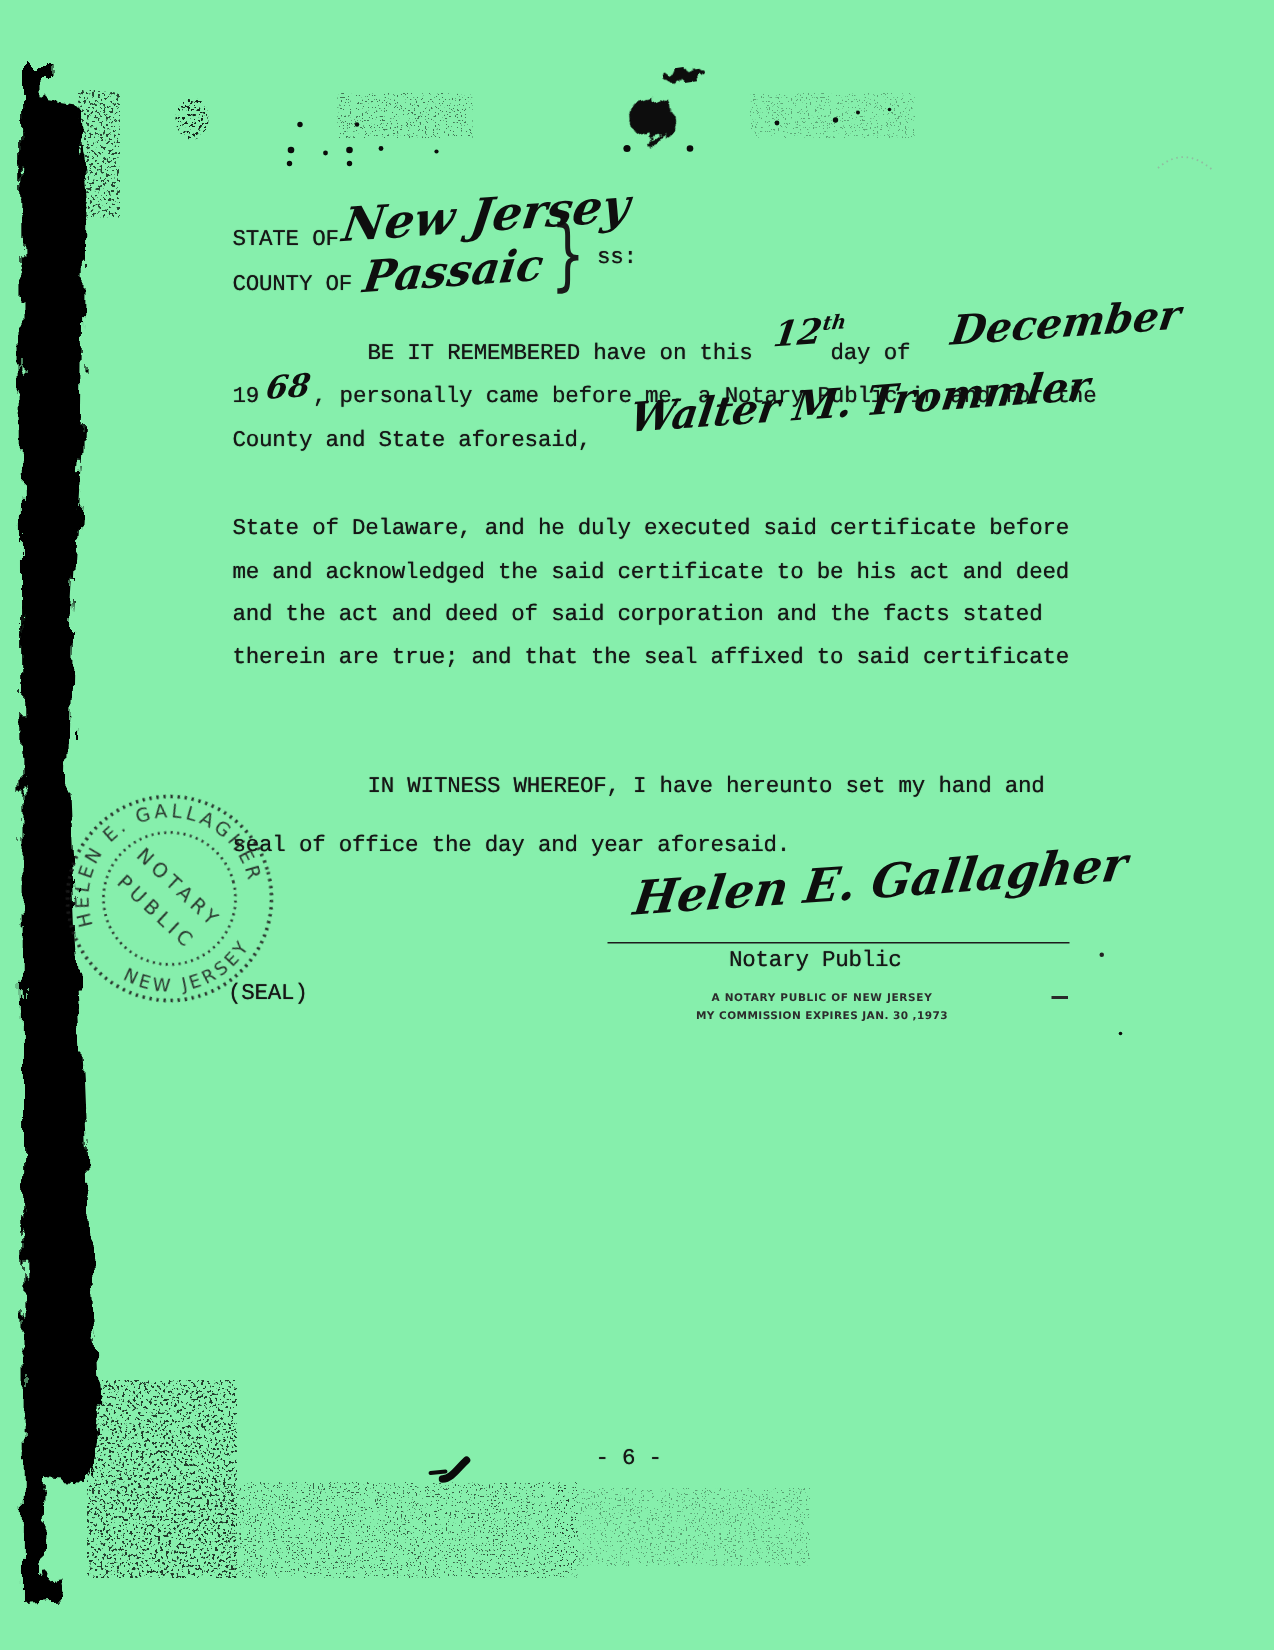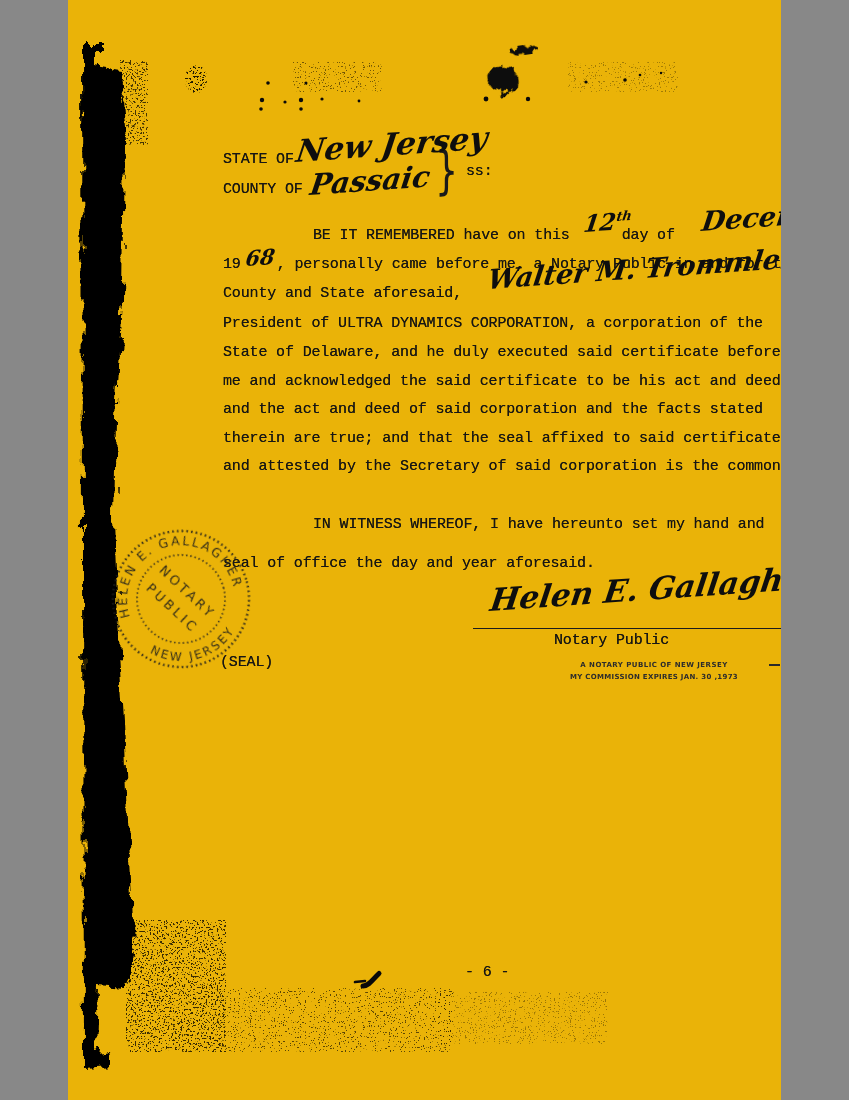--- a/index.html
+++ b/index.html
@@ -1,18 +1,18 @@
 <!DOCTYPE html>
 <html><head>
 <meta charset="utf-8">
 <style>
   html,body{margin:0;padding:0;background:#888;}
   .page{
-    position:relative;width:713px;height:1100px;margin:0 auto;
-    background:#eab308;overflow:hidden;
+    position:relative;width:849px;height:1100px;margin:0 auto;
+    background:#86efac;overflow:hidden;
     font-family:"Liberation Mono",monospace;
   }
   .typed{
     position:absolute;left:155px;white-space:pre;
     font:15px/19px "Liberation Mono",monospace;
     color:#161616;letter-spacing:-0.15px;
     text-shadow:0 0 .6px rgba(10,10,10,.8);
   }
   .bold{font-weight:normal;}
   .gap{display:inline-block;}
@@ -22,21 +22,21 @@
     transform:rotate(-4deg) skewX(-12deg);transform-origin:left bottom;
   }
   .brace{
     position:absolute;left:362px;top:142px;
     font:400 52px/56px "DejaVu Sans",sans-serif;color:#1a1a1a;
     transform:scaleX(.7);
   }
   .sig-line{position:absolute;left:405px;top:628px;width:308px;border-top:1.6px solid #1c1c1c;}
   .stamp{
     position:absolute;left:460px;top:661px;width:176px;text-align:center;
-    font-family:"DejaVu Sans",sans-serif;font-weight:bold;color:#2c2c2c;margin-left:38px;
+    font-family:"DejaVu Sans",sans-serif;font-weight:bold;color:#2c2c2c;
   }
   .stamp .s1{font-size:7px;letter-spacing:.45px;line-height:9px;}
   .stamp .s2{font-size:7px;letter-spacing:.3px;line-height:9px;margin-top:3px;}
   .stamp-dash{position:absolute;left:701px;top:664px;width:11px;height:2px;background:#2a2a2a;}
   .tiny-dot{position:absolute;width:3px;height:3px;border-radius:50%;background:#222;}
   .artifacts{position:absolute;left:0;top:0;pointer-events:none;}
 </style>
 </head>
 <body>
 
@@ -53,26 +53,24 @@
   <div class="typed" style="top:226px;padding-left:90px"><span class="bold">BE IT REMEMBERED</span><span> have on this</span><span class="gap" style="width:52px"></span><span>day of</span></div>
   <div class="hand" style="left:514px;top:210px;font-size:23px"><span>12</span><sup style="font-size:13px">th</sup></div>
   <div class="hand" style="left:632px;top:206px;font-size:27px">December</div>
 
   <div class="typed" style="top:255px"><span>19</span><span class="gap" style="width:36px"></span><span>, personally came before me, a Notary Public in and for the</span></div>
   <div class="hand" style="left:176px;top:246px;font-size:21px">68</div>
 
   <div class="typed" style="top:284px">County and State aforesaid,</div>
   <div class="hand" style="left:418px;top:264px;font-size:27px">Walter M. Trommler</div>
 
-  <div class="typed" style="top:314px">President of ULTRA DYNAMICS CORPORATION, a corporation of the</div>
   <div class="typed" style="top:372px">me and acknowledged the said certificate to be his act and deed</div>
   <div class="typed" style="top:343px">State of Delaware, and he duly executed said certificate before</div>
   <div class="typed" style="top:400px">and the act and deed of said corporation and the facts stated</div>
   <div class="typed" style="top:429px">therein are true; and that the seal affixed to said certificate</div>
-  <div class="typed" style="top:457px">and attested by the Secretary of said corporation is the common</div>
   <div class="typed" style="top:515px;padding-left:90px"><span class="bold">IN WITNESS WHEREOF</span><span>, I have hereunto set my hand and</span></div>
   <div class="typed" style="top:554px">seal of office the day and year aforesaid.</div>
 
   <div class="hand" style="left:420px;top:582px;font-size:31px">Helen E. Gallagher</div>
   <div class="sig-line"></div>
   <div class="typed" style="left:486px;top:631px">Notary Public</div>
   <div class="typed" style="left:152px;top:653px">(SEAL)</div>
   <div class="stamp">
     <div class="s1">A NOTARY PUBLIC OF NEW JERSEY</div>
     <div class="s2">MY COMMISSION EXPIRES JAN. 30 ,1973</div>

